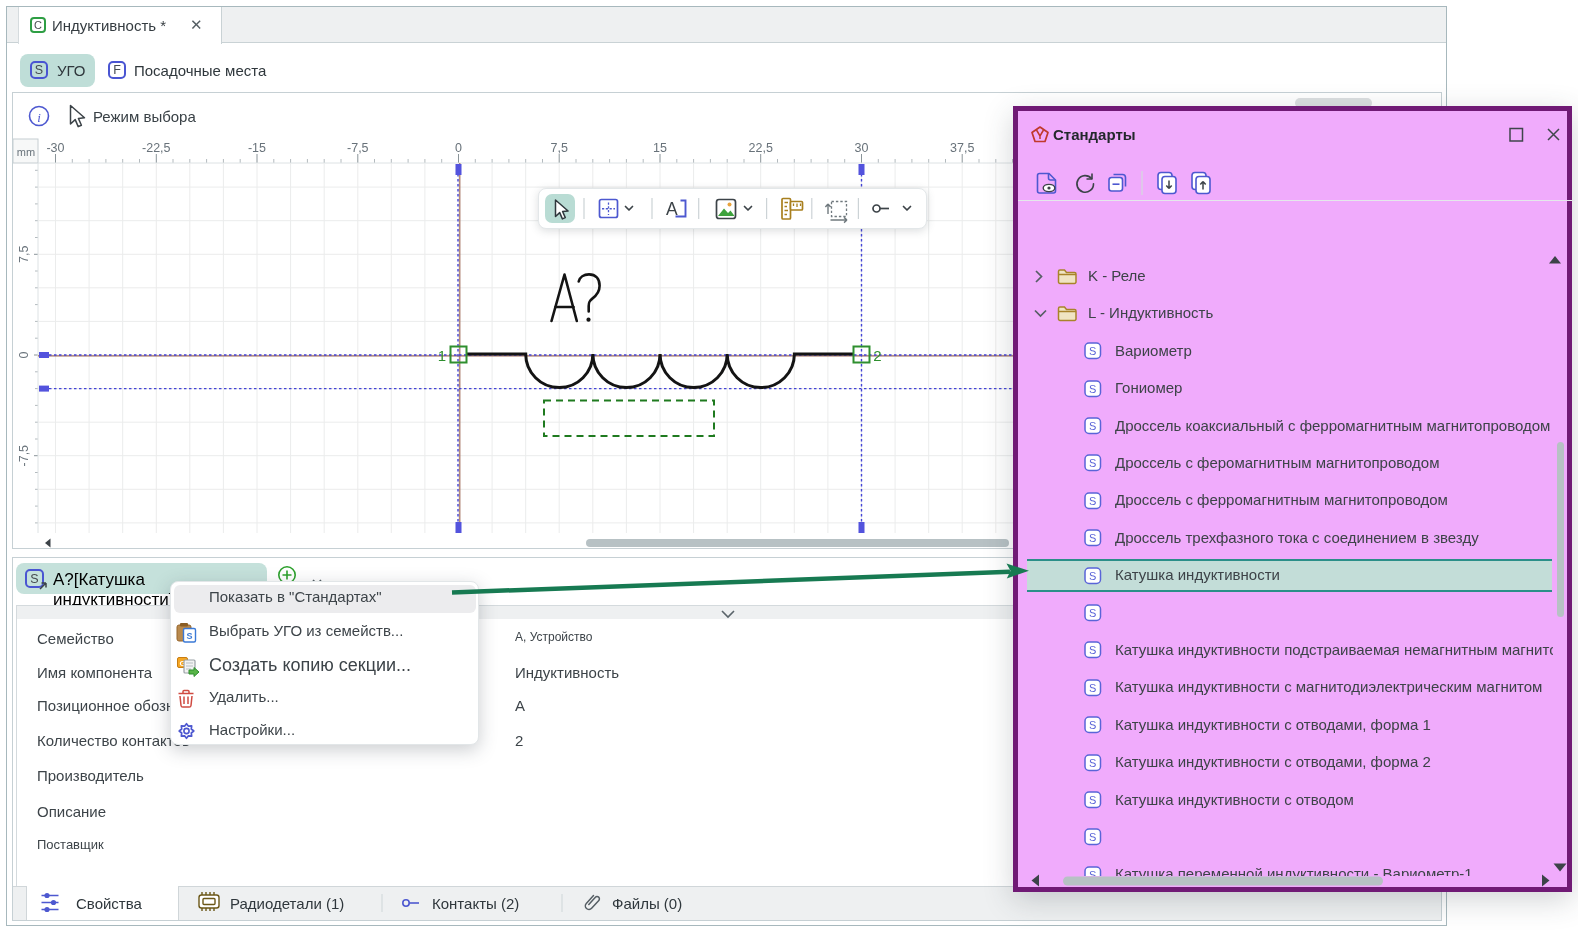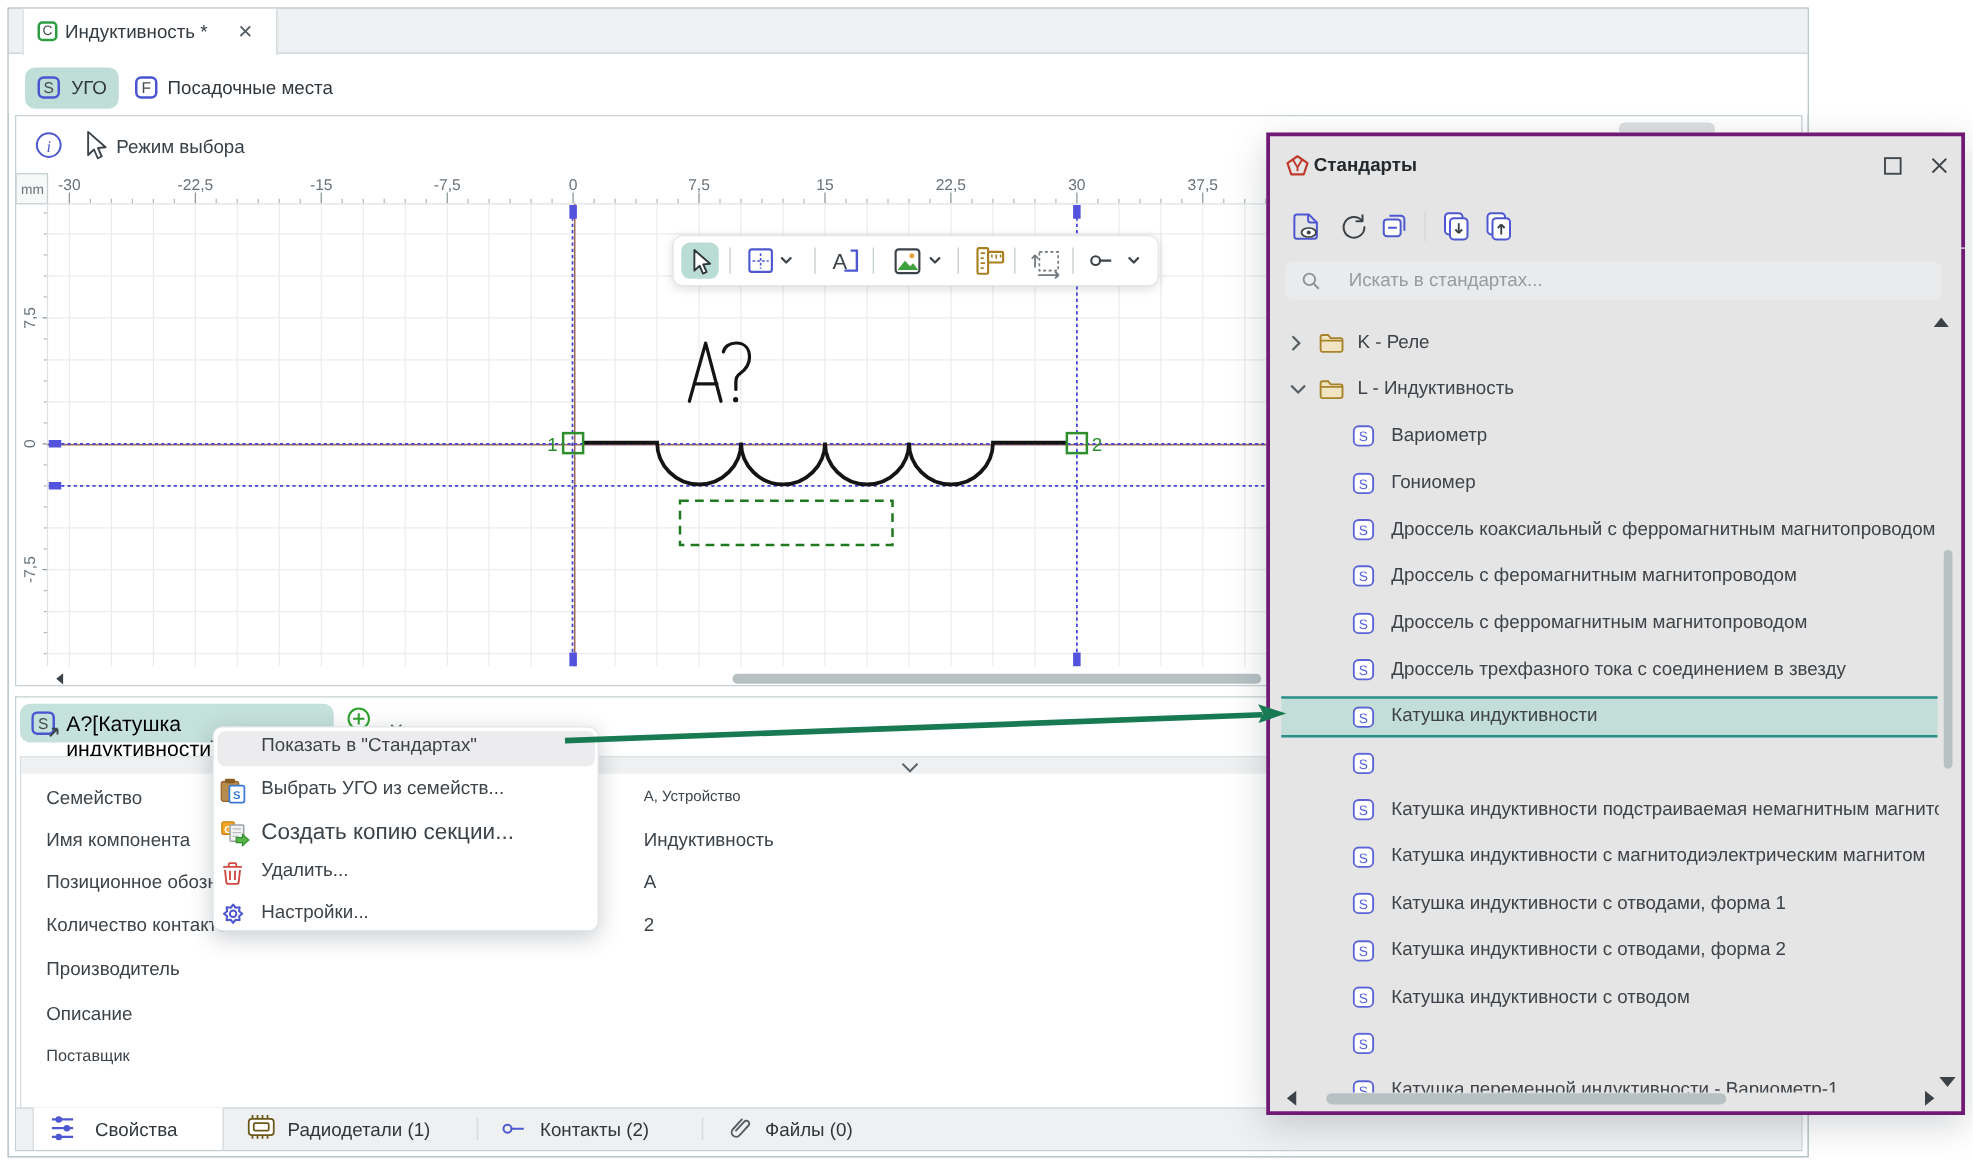--- a/index.html
+++ b/index.html
@@ -29,21 +29,21 @@
   #fp .chip-s { left:7px; top:7px; }
   #fp .lbl { position:absolute; left:33px; top:8px; font-size:15px; color:#2f373c; white-space:nowrap; }
   #canvasbox { position:absolute; left:5px; top:85px; width:1430px; height:457px;
     border:1px solid #c6d0d4; background:#fff; }
   #ftb { position:absolute; left:538px; top:188px; width:389px; height:41px; background:#fff;
     border:1px solid #e3e7e9; border-radius:8px; box-shadow:0 2px 8px rgba(60,70,80,.18);
     z-index:3; }
   #botpanel { position:absolute; left:5px; top:550px; width:1430px; height:364px;
     border:1px solid #c6d0d4; background:#fff; }
   #stdwin { position:absolute; left:1013px; top:106px; width:559px; height:786px;
-    background:#e5e5e5; border:3px solid #701a75; box-shadow:0 8px 28px rgba(50,60,70,.22);
+    background:#f0abfc; border:5px solid #701a75; box-shadow:0 8px 28px rgba(50,60,70,.22);
     z-index:6; }
   #ctxmenu { position:absolute; left:170px; top:581px; width:309px; height:164px;
     background:#fff; border:1px solid #e2e6e8; border-radius:8px;
     box-shadow:0 5px 18px rgba(50,60,70,.25); z-index:5; }
   #arrow { position:absolute; left:0; top:0; z-index:10; pointer-events:none; }
 </style>
 </head>
 <body>
 <div id="stage">
   <div id="app">
@@ -408,27 +408,20 @@
 <path d="M1107.5 179.2 h7" stroke="#4d58d0" stroke-width="1.6"></path>
 <line x1="1137" y1="166" x2="1137" y2="190" stroke="#d4dadd" stroke-width="1.2"></line>
 <rect x="1153" y="167.5" width="14" height="17" rx="3" fill="#fff" stroke="#4d58d0" stroke-width="1.6"></rect>
 <rect x="1157" y="171.5" width="14" height="17" rx="3" fill="#fff" stroke="#4d58d0" stroke-width="1.6"></rect>
 <path d="M1164 175.5 v8 M1164 183.5 l-2.7 -2.9 M1164 183.5 l2.7 -2.9" stroke="#3c4348" stroke-width="1.5" fill="none"></path>
 <rect x="1187" y="167.5" width="14" height="17" rx="3" fill="#fff" stroke="#4d58d0" stroke-width="1.6"></rect>
 <rect x="1191" y="171.5" width="14" height="17" rx="3" fill="#fff" stroke="#4d58d0" stroke-width="1.6"></rect>
 <path d="M1198 184.5 v-8 M1198 176.5 l-2.7 2.9 M1198 176.5 l2.7 2.9" stroke="#3c4348" stroke-width="1.5" fill="none"></path>
 </svg>
 <div style="position:absolute;left:0;top:89px;width:557px;border-top:1px solid #e4e8ea;"></div>
-<div style="position:absolute;left:12px;top:100px;width:525px;height:31px;background:#e9ebec;border-radius:7px;">
-<svg style="position:absolute;left:13px;top:8px" width="16" height="16" viewBox="0 0 16 16">
-          <circle cx="6.5" cy="6.5" r="4.6" fill="none" stroke="#8a9399" stroke-width="1.5"></circle>
-          <line x1="10" y1="10" x2="14" y2="14" stroke="#8a9399" stroke-width="1.5"></line>
-        </svg>
-<div style="position:absolute;left:51px;top:7px;font-size:15px;color:#939ca1;">Искать в стандартах...</div>
-</div>
 <div style="position:absolute;left:1px;top:139px;width:534px;height:626px;overflow:hidden;">
 <svg style="position:absolute;left:14px;top:18.9px" width="16" height="15" viewBox="0 0 16 15">
           <path d="M3 2 L8.5 7.5 L3 13" fill="none" stroke="#555e64" stroke-width="1.7"></path>
         </svg>
 <svg style="position:absolute;left:38px;top:17.9px" width="21" height="17" viewBox="0 0 21 17">
           <path d="M1.5 3.5 a1.5 1.5 0 0 1 1.5 -1.5 h4.5 l2 2.5 h8 a1.5 1.5 0 0 1 1.5 1.5 v8 a1.5 1.5 0 0 1 -1.5 1.5 h-14.5 a1.5 1.5 0 0 1 -1.5 -1.5 Z" fill="#f0e4c3" stroke="#a8832a" stroke-width="1.5"></path>
           <path d="M1.5 6.5 h17.5" stroke="#a8832a" stroke-width="1.5" fill="none"></path>
         </svg>
 <div style="position:absolute;left:69px;top:16.9px;font-size:15px;color:#3d4348;white-space:nowrap;">K - Реле</div>
 <svg style="position:absolute;left:14px;top:56.3px" width="16" height="15" viewBox="0 0 16 15">

